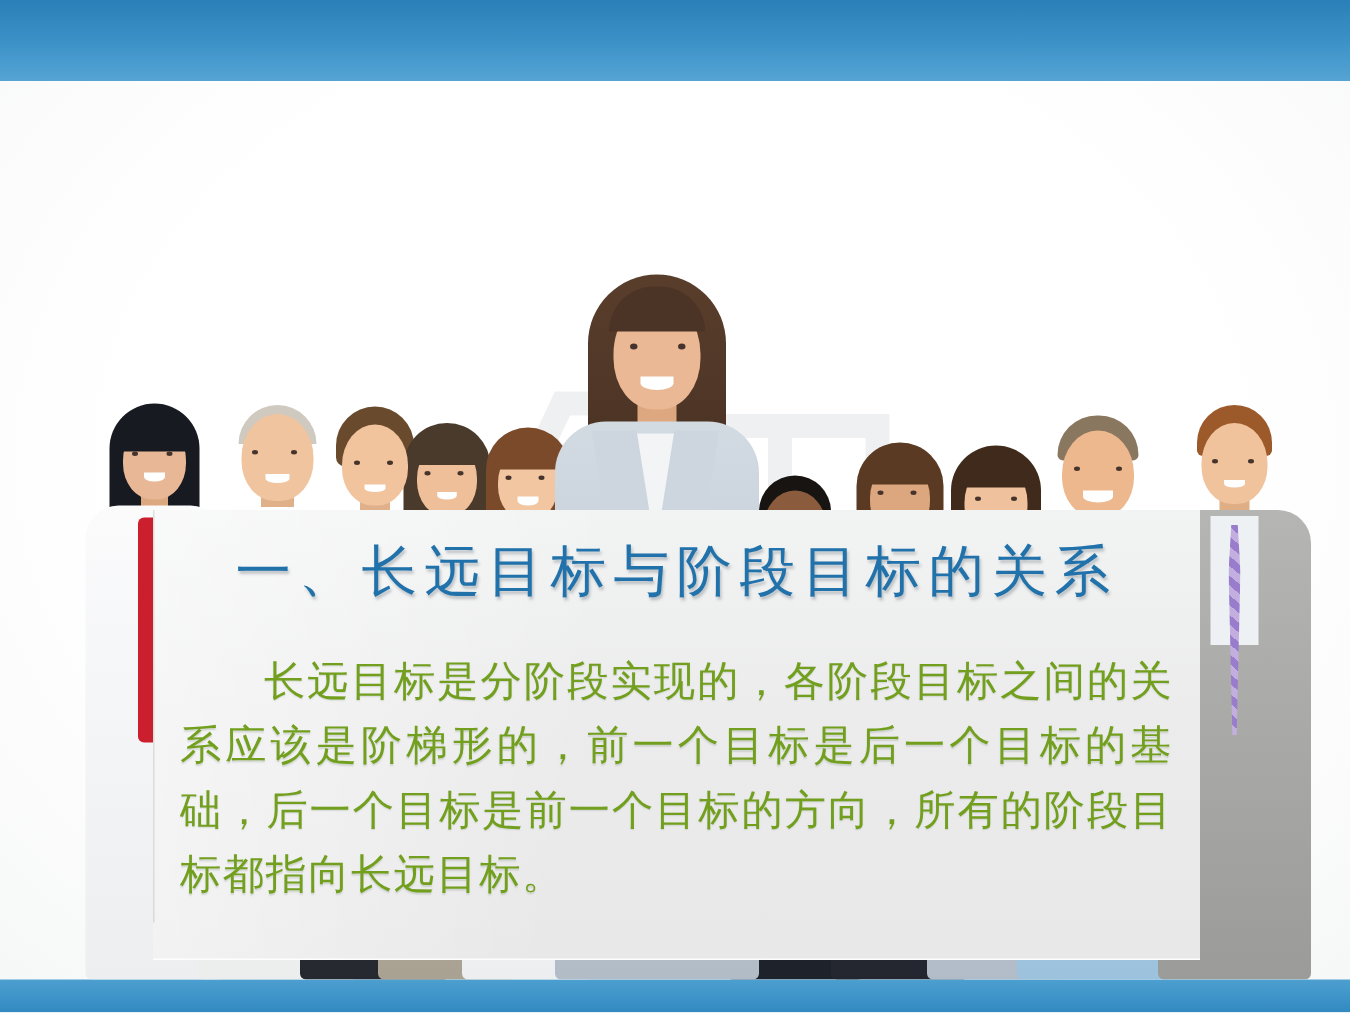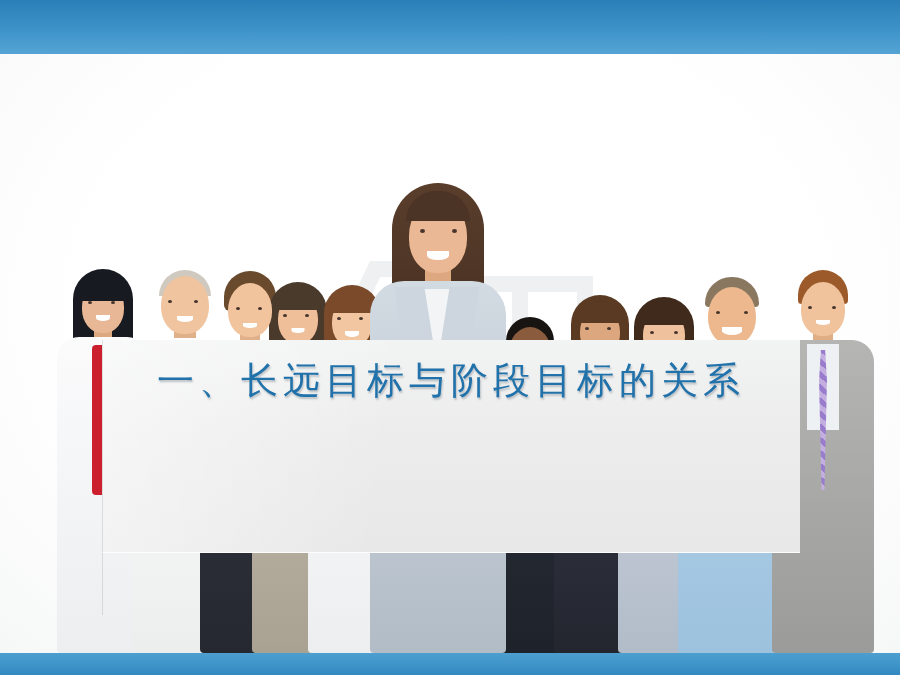--- a/index.html
+++ b/index.html
@@ -144,21 +144,21 @@
     background: #46342c;
     z-index: 6;
   }
 
   
   .card {
     position: absolute;
     left: 102px;
     top: 340px;
     width: 698px;
-    height: 213px;
+    height: 300px;
     background: linear-gradient(180deg, #f2f3f3 0%, #ececec 45%, #e8e8e8 100%);
     box-shadow: 0 -1px 0 rgba(255,255,255,.9) inset;
     z-index: 20;
   }
   .card-sheen {
     position: absolute;
     inset: 0;
     background: linear-gradient(100deg, rgba(255,255,255,.55) 0%, rgba(255,255,255,0) 42%);
     pointer-events: none;
   }
@@ -360,17 +360,18 @@
 
     </div>
   </div>
 
   <div class="card">
     <div class="card-sheen"></div>
     <div class="card-edge"></div>
 
     <div class="slide-title">一、长远目标与阶段目标的关系</div>
 
+    <div class="slide-body">长远目标是分阶段实现的，各阶段目标之间的关系应该是阶梯形的，前一个目标是后一个目标的基础，后一个目标是前一个目标的方向，所有的阶段目标都指向长远目标。</div>
   </div>
 
   <div class="band band-bottom"></div>
 
 </div>
 
 </body></html>

